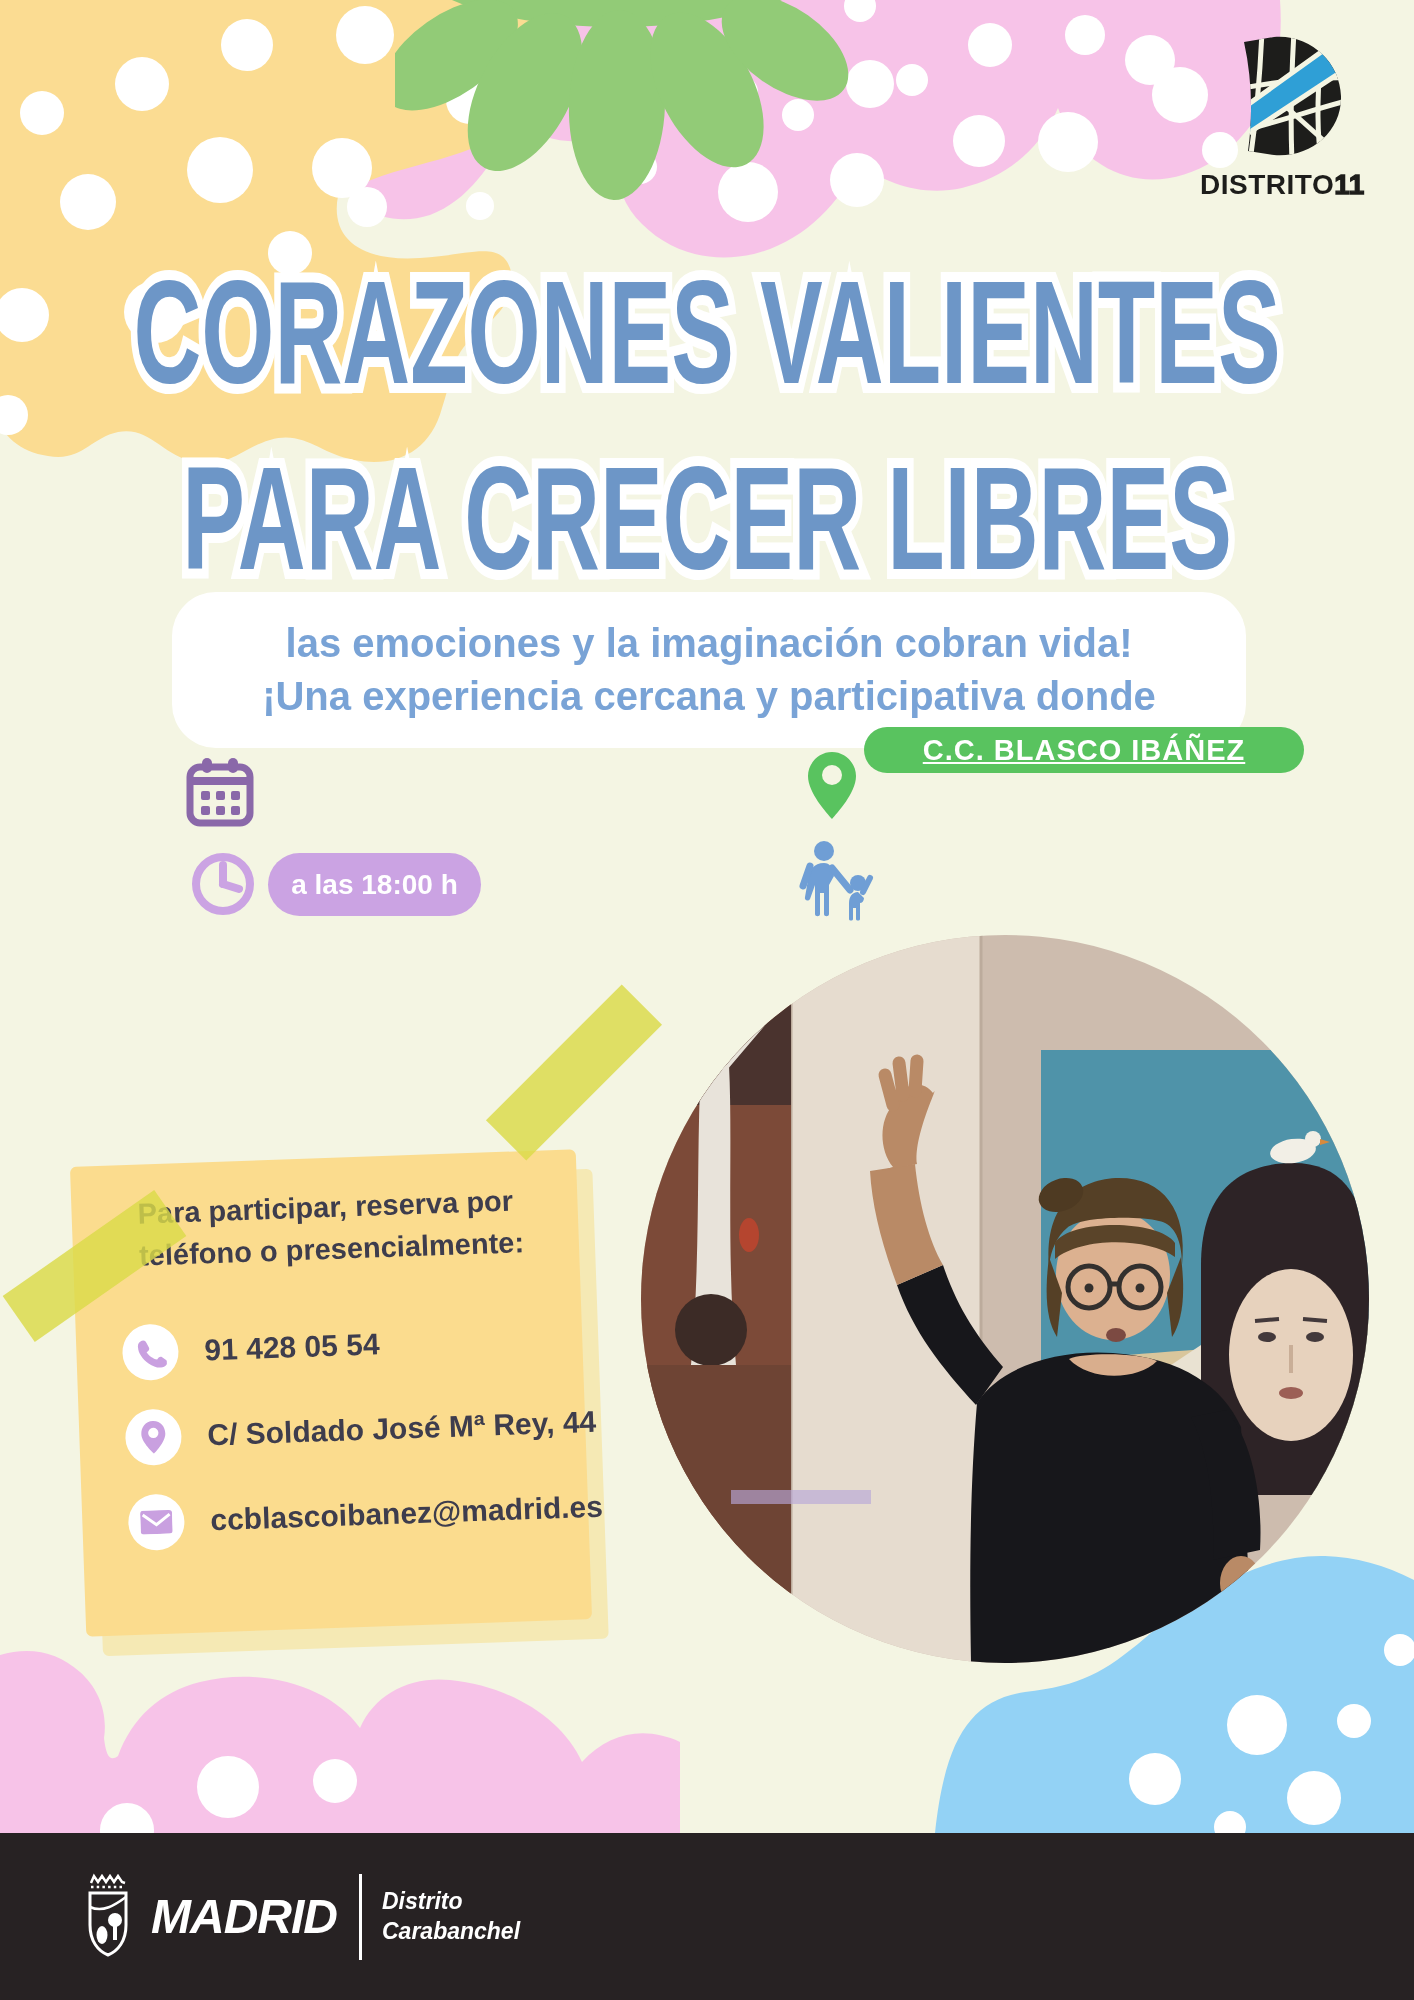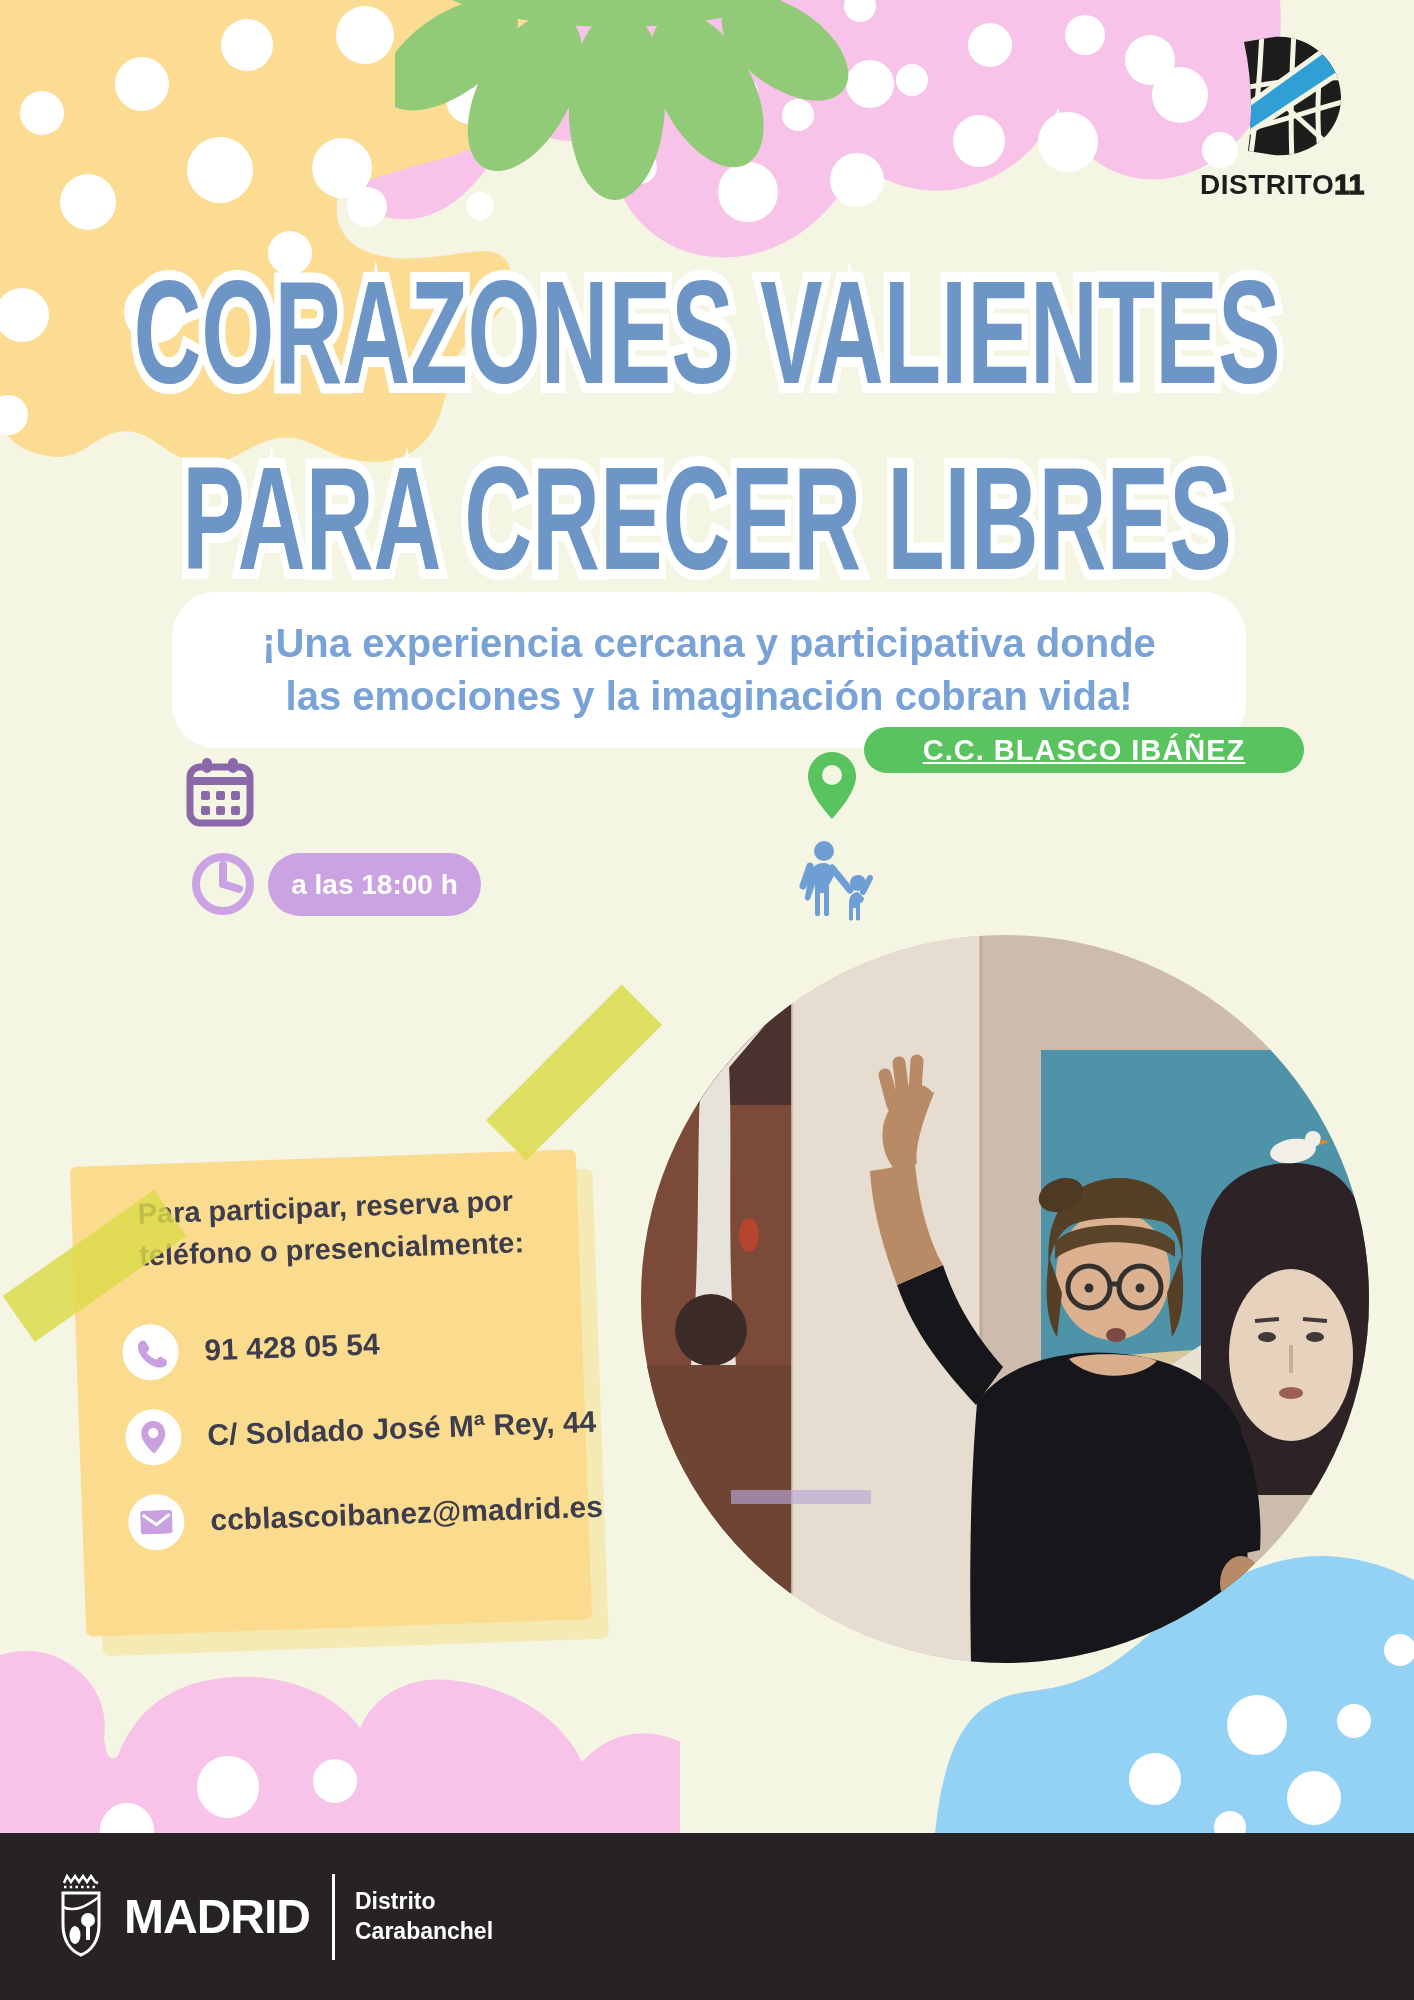--- a/index.html
+++ b/index.html
@@ -54,21 +54,21 @@
   .note-row{display:flex;align-items:center;gap:26px;}
   .note-circle{width:56px;height:56px;border-radius:50%;background:#fff;flex:0 0 auto;
         display:flex;align-items:center;justify-content:center;}
   .note-row span{font-size:30px;font-weight:bold;color:#3e3d4d;white-space:nowrap;}
   .tape{position:absolute;background:rgba(218,219,72,.82);z-index:5;}
   .tape1{left:2px;top:1238px;width:185px;height:56px;transform:rotate(-35deg);}
   .tape2{left:478px;top:1044px;width:192px;height:57px;transform:rotate(-45deg);}
 
   
   .footer{position:absolute;left:0;top:1833px;width:1414px;height:167px;background:#272223;
-          z-index:10;display:flex;align-items:center;padding-left:54px;box-sizing:border-box;}
+          z-index:10;display:flex;align-items:center;padding-left:81px;box-sizing:border-box;font-style:italic;}
   .madrid-word{font-size:48px;font-weight:bold;color:#fff;letter-spacing:-1px;margin-left:16px;}
   .fdivider{width:3px;height:86px;background:#fff;margin:0 20px 0 22px;}
   .district{font-size:23px;font-weight:bold;color:#fff;line-height:1.3;}
   .slogan{position:absolute;left:782px;top:66px;font-size:28px;font-weight:bold;color:#fff;
           letter-spacing:-.5px;white-space:nowrap;}
 </style>
 </head>
 <body>
 
 <div class="poster">
@@ -173,22 +173,22 @@
   <div class="title">
     <span class="t-line">
       <span class="t-stroke">CORAZONES VALIENTES</span><span class="t-fill">CORAZONES VALIENTES</span>
     </span>
     <span class="t-line">
       <span class="t-stroke">PARA CRECER LIBRES</span><span class="t-fill">PARA CRECER LIBRES</span>
     </span>
   </div>
 
   <div class="subtitle-card">
+    <div>las emociones y la imaginación cobran vida!</div>
     <div>¡Una experiencia cercana y participativa donde</div>
-    <div>las emociones y la imaginación cobran vida!</div>
   </div>
 
   <svg class="badge-icon" style="left:186px;top:757px" width="68" height="72" viewBox="0 0 68 72">
     <rect x="16" y="1" width="10" height="15" rx="5" fill="#8a68a9"></rect>
     <rect x="42" y="1" width="10" height="15" rx="5" fill="#8a68a9"></rect>
     <rect x="4" y="10" width="60" height="56" rx="10" fill="none" stroke="#8a68a9" stroke-width="7"></rect>
     <line x1="6" y1="24" x2="62" y2="24" stroke="#8a68a9" stroke-width="8"></line>
     <g fill="#8a68a9">
       <rect x="15" y="34" width="9" height="9" rx="2"></rect>
         <rect x="30" y="34" width="9" height="9" rx="2"></rect>

